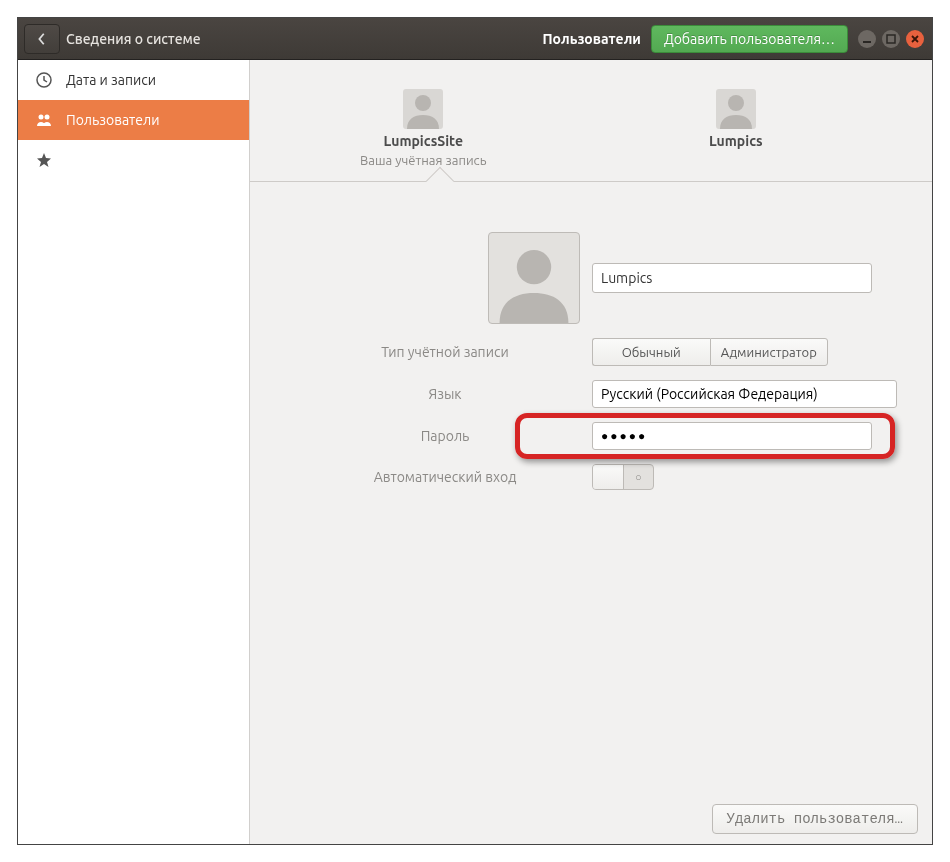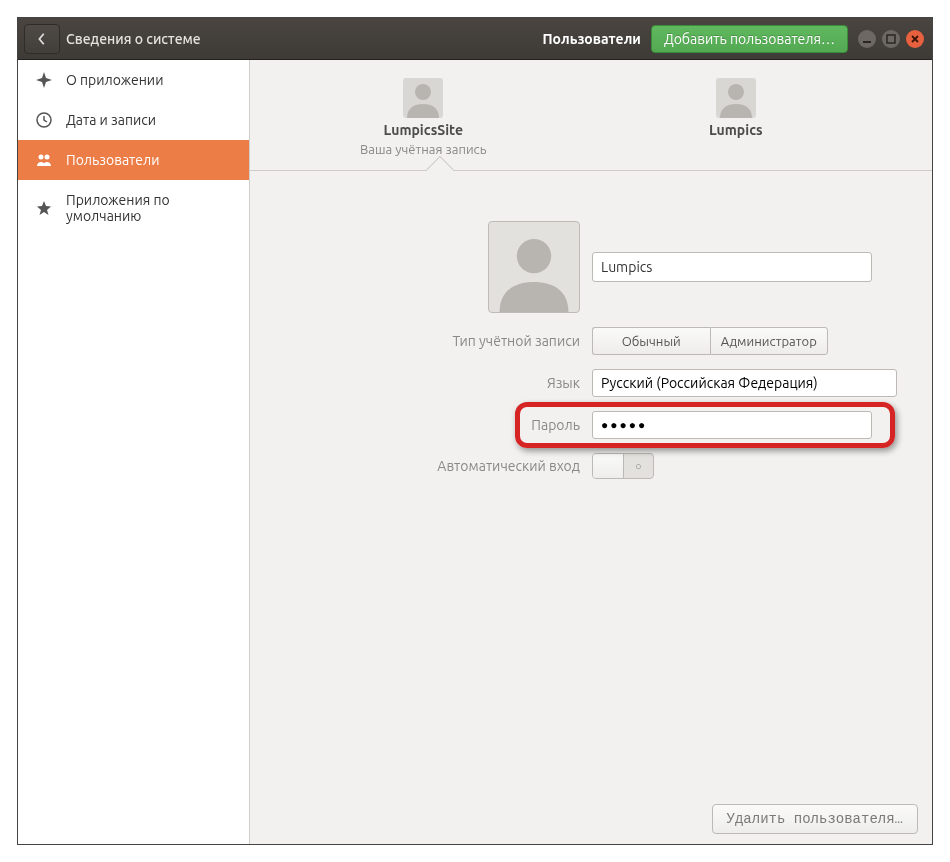--- a/index.html
+++ b/index.html
@@ -53,40 +53,40 @@
   }
   .side-item.active { background:#ec7d46; color:#fff; }
   .side-icon { width:16px; height:16px; display:flex; align-items:center; justify-content:center; }
   .side-icon svg { width:16px; height:16px; fill:#555; }
   .side-item.active .side-icon svg { fill:#fff; }
 
   
   .main { flex:1; display:flex; flex-direction:column; background:#f2f1f0; position:relative; }
   .tabs-area {
     border-bottom:1px solid #cecbc8; display:flex; justify-content:space-around; padding: 18px 40px 0 17px;
-    background:#f2f1f0; position:relative;
+    background:#f2f1f0; position:relative;margin-top:11px;
   }
   .user-tab {
     display:flex; flex-direction:column; align-items:center; gap:4px; padding-bottom:14px; cursor:pointer;
     min-width: 180px;
   }
   .user-tab .avatar-small {
     width:40px; height:40px; border-radius:3px; background:#d9d7d4; display:flex; align-items:flex-end; justify-content:center; overflow:hidden;
   }
   .user-tab .name { font-size:14px; font-weight:bold; color:#4c4c4c; }
   .user-tab .subtitle { font-size:13px; color:#8b8986; }
   .tab-pointer {
     position:absolute; bottom:-10px; left:180px; width:20px; height:20px; background:#f2f1f0;
     border-left:1px solid #cecbc8; border-top:1px solid #cecbc8; transform:rotate(45deg);
   }
 
   .content { flex:1; padding: 50px 60px 20px 60px; position:relative; }
   .form { display:flex; flex-direction:column; gap:14px; }
   .row { display:flex; align-items:center; gap:12px; }
-  .row .label { width: 270px; text-align:right; color:#8b8986; font-size:14px; }
+  .row .label { width: 270px; text-align:center; color:#8b8986; font-size:14px; }
   .row .field { width: 280px; }
   .avatar-large {
     width:92px; height:92px; border:1px solid #bebbb7; border-radius:4px; background:#e3e1de;
     display:flex; align-items:flex-end; justify-content:center; overflow:hidden; cursor:pointer;
   }
   .avatar-large svg, .avatar-small svg { fill:#b8b5b1; }
   .text-input {
     width: 280px; height:30px; padding: 4px 8px; border:1px solid #bdbab6; border-radius:3px;
     background:#fff; font-size:14px; color:#333;
   }
@@ -159,28 +159,20 @@
           </div>
     </div>
   </div>
 
   <div class="body">
 
     <div class="sidebar">
       <div class="side-item">
         <span class="side-icon">
               <svg viewBox="0 0 16 16">
-                <path d="M8 0l2 6 6 2-6 2-2 6-2-6-6-2 6-2z"></path>
-              </svg>
-            </span>
-        <span>О приложении</span>
-      </div>
-      <div class="side-item">
-        <span class="side-icon">
-              <svg viewBox="0 0 16 16">
                 <circle cx="8" cy="8" r="7" fill="none" stroke="#555" stroke-width="1.5"></circle>
                 <path d="M8 4v4l3 2" stroke="#555" stroke-width="1.5" fill="none"></path>
               </svg>
             </span>
         <span>Дата и записи</span>
       </div>
       <div class="side-item active">
         <span class="side-icon">
               <svg viewBox="0 0 16 16">
                 <circle cx="5" cy="5" r="2.5"></circle>
@@ -189,21 +181,20 @@
               </svg>
             </span>
         <span>Пользователи</span>
       </div>
       <div class="side-item">
         <span class="side-icon">
               <svg viewBox="0 0 16 16">
                 <path d="M8 1l2 5 5 .5-4 3.5 1.5 5L8 12l-4.5 3 1.5-5-4-3.5 5-.5z"></path>
               </svg>
             </span>
-        <span>Приложения по умолчанию</span>
       </div>
     </div>
 
     <div class="main">
       <div class="tabs-area">
         <div class="user-tab">
           <div class="avatar-small">
             <svg viewBox="0 0 40 40" width="40" height="40">
                   <circle cx="20" cy="14" r="8"></circle>
                   <path d="M4 40c0-10 7-14 16-14s16 4 16 14z"></path>

